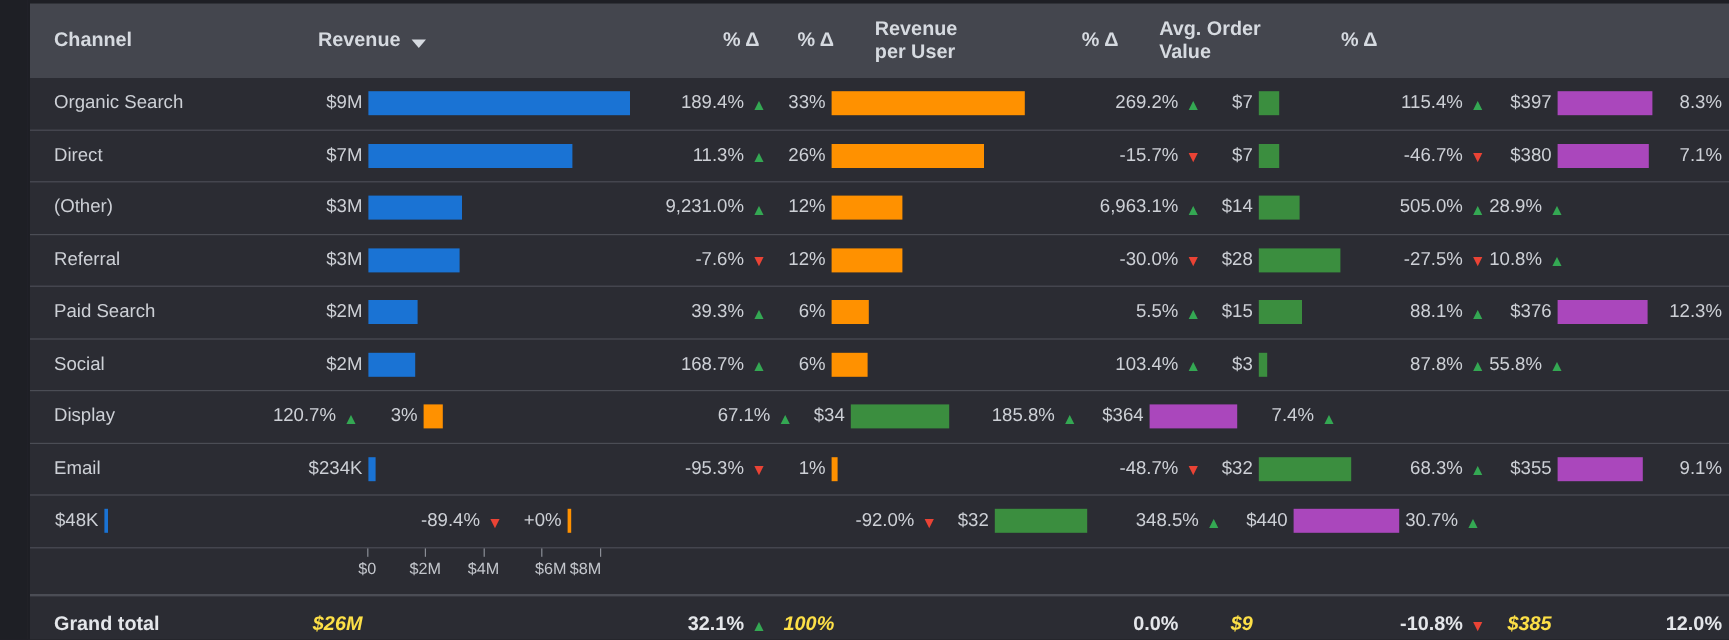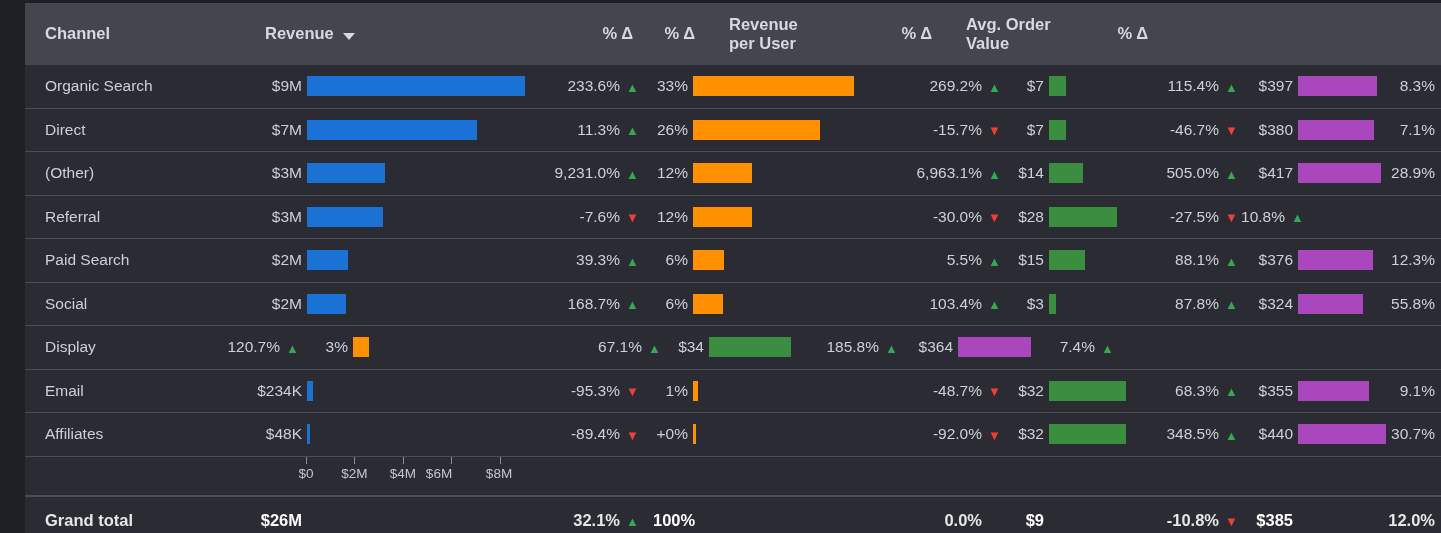--- a/index.html
+++ b/index.html
@@ -65,21 +65,21 @@
   .axis .tlabel{
     position:absolute;top:9px;font-size:13.5px;color:#c3c6cc;
     transform:translateX(-50%);white-space:nowrap;
   }
   
   .totalrow{
     display:flex;height:47px;align-items:stretch;
     border-top:2px solid #4b4d55;background:#2b2c33;
   }
   .totalrow .cell{font-size:16.5px;font-weight:bold;color:#e4e6ea;}
-  .totalrow .cell.metric .val{color:#ffffff;font-weight:bold;}
+  .totalrow .cell.metric .val{color:#fde047;font-weight:bold;font-style:italic;}
   .totalrow .cell.delta{color:#e4e6ea;font-weight:bold;}
 </style>
 </head>
 <body>
 
 <div class="table">
 
   <div class="thead">
     <div class="th lbl" style="width:220px">
       <span>Channel</span>
@@ -117,21 +117,21 @@
   <div id="tbody">
       <div class="row">
         <div class="cell dim" style="width:220px">Organic Search</div>
         <div class="cell metric" style="width:340px">
           <span class="val" style="width:56px">$9M</span>
           <span class="barwrap">
             <span class="bar" style="width:218.0px;background:#1a73d4"></span>
           </span>
         </div>
         <div class="cell delta" style="width:62px">
-          <span class="num">233.6%</span>
+          <span class="num">189.4%</span>
           <span class="arrow up">▲</span>
         </div>
         <div class="cell metric" style="width:300px">
           <span class="val" style="width:40px">33%</span>
           <span class="barwrap">
             <span class="bar" style="width:161.0px;background:#ff9100"></span>
           </span>
         </div>
         <div class="cell delta" style="width:62px">
           <span class="num">269.2%</span>
@@ -226,26 +226,20 @@
         <div class="cell metric" style="width:175px">
           <span class="val" style="width:34px">$14</span>
           <span class="barwrap">
             <span class="bar" style="width:33.8px;background:#3b8e3f"></span>
           </span>
         </div>
         <div class="cell delta" style="width:62px">
           <span class="num">505.0%</span>
           <span class="arrow up">▲</span>
         </div>
-        <div class="cell metric" style="width:150px">
-          <span class="val" style="width:46px">$417</span>
-          <span class="barwrap">
-            <span class="bar" style="width:83.4px;background:#aa47bc"></span>
-          </span>
-        </div>
         <div class="cell delta" style="width:66px">
           <span class="num">28.9%</span>
           <span class="arrow up">▲</span>
         </div>
       </div>
       <div class="row">
         <div class="cell dim" style="width:220px">Referral</div>
         <div class="cell metric" style="width:340px">
           <span class="val" style="width:56px">$3M</span>
           <span class="barwrap">
@@ -349,26 +343,20 @@
         <div class="cell metric" style="width:175px">
           <span class="val" style="width:34px">$3</span>
           <span class="barwrap">
             <span class="bar" style="width:7.2px;background:#3b8e3f"></span>
           </span>
         </div>
         <div class="cell delta" style="width:62px">
           <span class="num">87.8%</span>
           <span class="arrow up">▲</span>
         </div>
-        <div class="cell metric" style="width:150px">
-          <span class="val" style="width:46px">$324</span>
-          <span class="barwrap">
-            <span class="bar" style="width:64.8px;background:#aa47bc"></span>
-          </span>
-        </div>
         <div class="cell delta" style="width:66px">
           <span class="num">55.8%</span>
           <span class="arrow up">▲</span>
         </div>
       </div>
       <div class="row">
         <div class="cell dim" style="width:220px">Display</div>
         <div class="cell delta" style="width:62px">
           <span class="num">120.7%</span>
           <span class="arrow up">▲</span>
@@ -441,21 +429,20 @@
           <span class="barwrap">
             <span class="bar" style="width:71.0px;background:#aa47bc"></span>
           </span>
         </div>
         <div class="cell delta" style="width:66px">
           <span class="num">9.1%</span>
           <span class="arrow up">▲</span>
         </div>
       </div>
       <div class="row">
-        <div class="cell dim" style="width:220px">Affiliates</div>
         <div class="cell metric" style="width:340px">
           <span class="val" style="width:56px">$48K</span>
           <span class="barwrap">
             <span class="bar" style="width:2.5px;background:#1a73d4"></span>
           </span>
         </div>
         <div class="cell delta" style="width:62px">
           <span class="num">-89.4%</span>
           <span class="arrow down">▼</span>
         </div>
@@ -495,23 +482,23 @@
   <div class="axisrow">
     <div style="width:220px"></div>
     <div class="axis" id="axis" style="width:340px">
         <span class="tick" style="left:61.0px"></span>
         <span class="tlabel" style="left:61.0px">$0</span>
         <span class="tick" style="left:109.4px"></span>
         <span class="tlabel" style="left:109.4px">$2M</span>
         <span class="tick" style="left:157.9px"></span>
         <span class="tlabel" style="left:157.9px">$4M</span>
         <span class="tick" style="left:206.3px"></span>
-        <span class="tlabel" style="left:194px">$6M</span>
+        <span class="tlabel" style="left:214px">$6M</span>
         <span class="tick" style="left:254.8px"></span>
-        <span class="tlabel" style="left:254px">$8M</span>
+        <span class="tlabel" style="left:243px">$8M</span>
       </div>
     <div style="flex:1"></div>
   </div>
 
   <div class="totalrow">
     <div class="cell dim" style="width:220px">Grand total</div>
     <div class="cell metric" style="width:340px">
       <span class="val" style="width:56px">$26M</span>
     </div>
     <div class="cell delta" style="width:62px">

